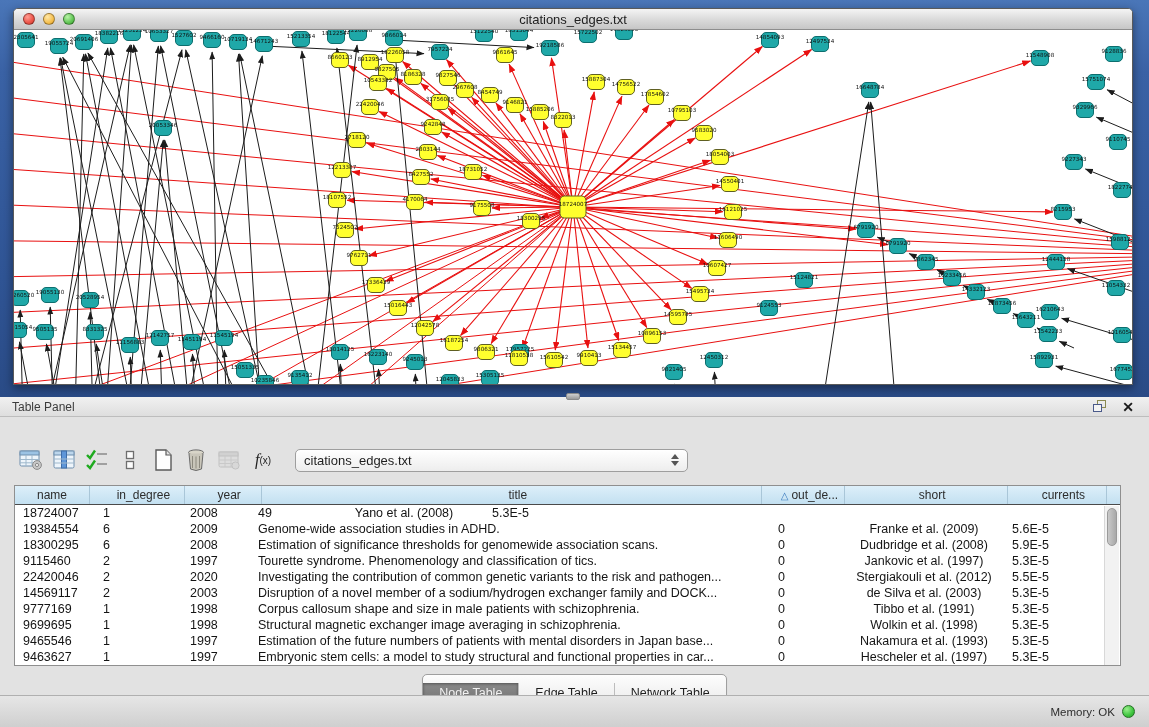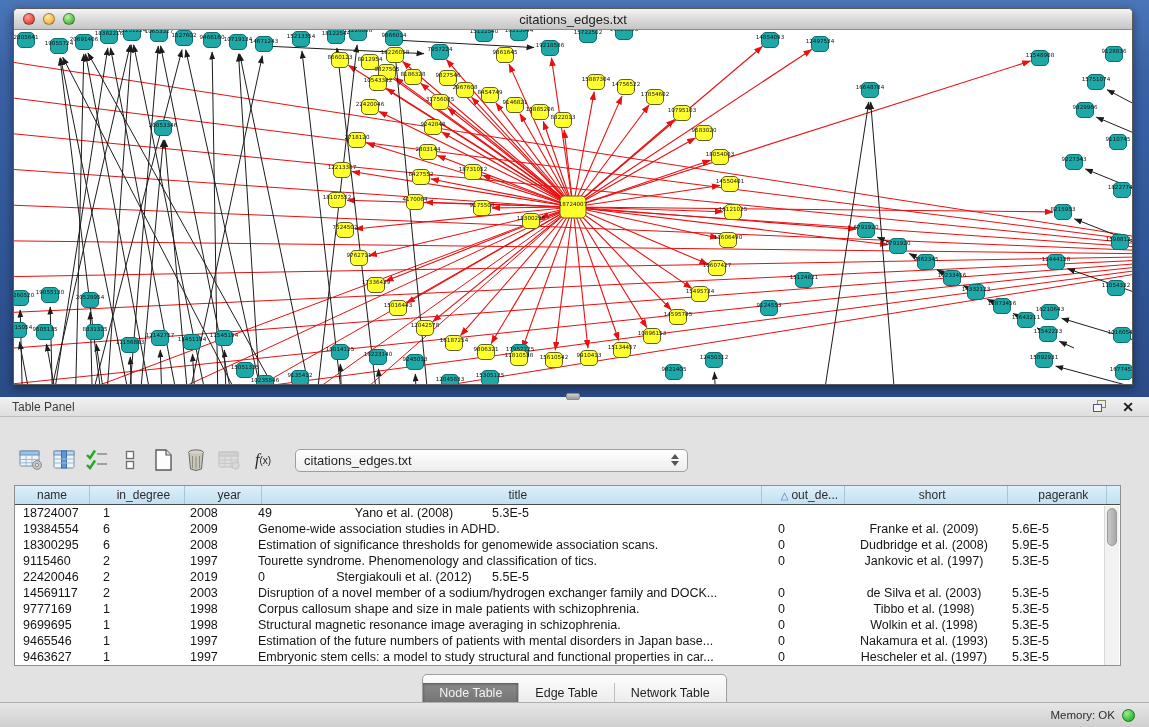--- a/index.html
+++ b/index.html
@@ -81,21 +81,21 @@
   
   .tab-row { margin-top:8px; display:flex; justify-content:center; }
   .seg { display:flex; border:1px solid #9f9f9f; border-radius:5px; overflow:hidden;
     background:linear-gradient(180deg,#fdfdfd,#e9e9e9); box-shadow:0 1px 1px rgba(0,0,0,.15); }
   .seg-btn { font-size:12.5px; color:#1f1f1f; padding:3px 16px 8px; border-right:1px solid #bdbdbd;margin-top:8px; }
   .seg-btn:last-child { border-right:none; }
   .seg-btn.selected { background:linear-gradient(180deg,#8a8a8a,#6f6f6f); color:#f2f2f2;
     box-shadow:inset 0 1px 3px rgba(0,0,0,.4); }
 
   
-  .status-bar { position:absolute; left:0; bottom:0; width:1149px; height:25px;
+  .status-bar { position:absolute; left:0; bottom:0; width:1149px; height:32px;
     background:linear-gradient(180deg,#e6e6e6,#cfcfcf); border-top:1px solid #b0b0b0;
     display:flex; align-items:center; justify-content:flex-end; padding:4px 14px; }
   .status-bar .mem-label { font-size:11.5px; color:#2d2d2d; margin-right:7px; }
   .mem-dot { width:13px; height:13px; border-radius:50%; border:1px solid #237023;
     background:radial-gradient(circle at 35% 30%, #9bef8d, #3ec43e 60%, #2a9a2a); }
 </style>
 </head>
 <body>
 
 <div class="desktop">
@@ -600,21 +600,21 @@
             <span>title</span>
           </div>
         <div class="th c4">
             <span class="sort-tri">△</span>
             <span>out_de...</span>
           </div>
         <div class="th c5">
             <span>short</span>
           </div>
         <div class="th c6">
-            <span>pagerank</span>
+            <span>currents</span>
           </div>
         <div class="th c7"></div>
       </div>
       <div class="tbody" id="table-body">
           <div class="tr">
             <div class="td c0">18724007</div>
             <div class="td c1">1</div>
             <div class="td c2">2008</div>
             <div class="td c4">49</div>
             <div class="td c5 center">Yano et al. (2008)</div>
@@ -647,21 +647,22 @@
             <div class="td c2">1997</div>
             <div class="td c3">Tourette syndrome. Phenomenology and classification of tics.</div>
             <div class="td c4">0</div>
             <div class="td c5 center">Jankovic et al. (1997)</div>
             <div class="td c6">5.3E-5</div>
             <div class="td c7"></div>
           </div>
           <div class="tr">
             <div class="td c0">22420046</div>
             <div class="td c1">2</div>
-            <div class="td c2">2019</div>
+            <div class="td c2">2020</div>
+            <div class="td c3">Investigating the contribution of common genetic variants to the risk and pathogen...</div>
             <div class="td c4">0</div>
             <div class="td c5 center">Stergiakouli et al. (2012)</div>
             <div class="td c6">5.5E-5</div>
             <div class="td c7"></div>
           </div>
           <div class="tr">
             <div class="td c0">14569117</div>
             <div class="td c1">2</div>
             <div class="td c2">2003</div>
             <div class="td c3">Disruption of a novel member of a sodium/hydrogen exchanger family and DOCK...</div>
@@ -669,29 +670,29 @@
             <div class="td c5 center">de Silva et al. (2003)</div>
             <div class="td c6">5.3E-5</div>
             <div class="td c7"></div>
           </div>
           <div class="tr">
             <div class="td c0">9777169</div>
             <div class="td c1">1</div>
             <div class="td c2">1998</div>
             <div class="td c3">Corpus callosum shape and size in male patients with schizophrenia.</div>
             <div class="td c4">0</div>
-            <div class="td c5 center">Tibbo et al. (1998)</div>
+            <div class="td c5 center">Tibbo et al. (1991)</div>
             <div class="td c6">5.3E-5</div>
             <div class="td c7"></div>
           </div>
           <div class="tr">
             <div class="td c0">9699695</div>
             <div class="td c1">1</div>
             <div class="td c2">1998</div>
-            <div class="td c3">Structural magnetic resonance image averaging in schizophrenia.</div>
+            <div class="td c3">Structural magnetic exchanger image averaging in schizophrenia.</div>
             <div class="td c4">0</div>
             <div class="td c5 center">Wolkin et al. (1998)</div>
             <div class="td c6">5.3E-5</div>
             <div class="td c7"></div>
           </div>
           <div class="tr">
             <div class="td c0">9465546</div>
             <div class="td c1">1</div>
             <div class="td c2">1997</div>
             <div class="td c3">Estimation of the future numbers of patients with mental disorders in Japan base...</div>

